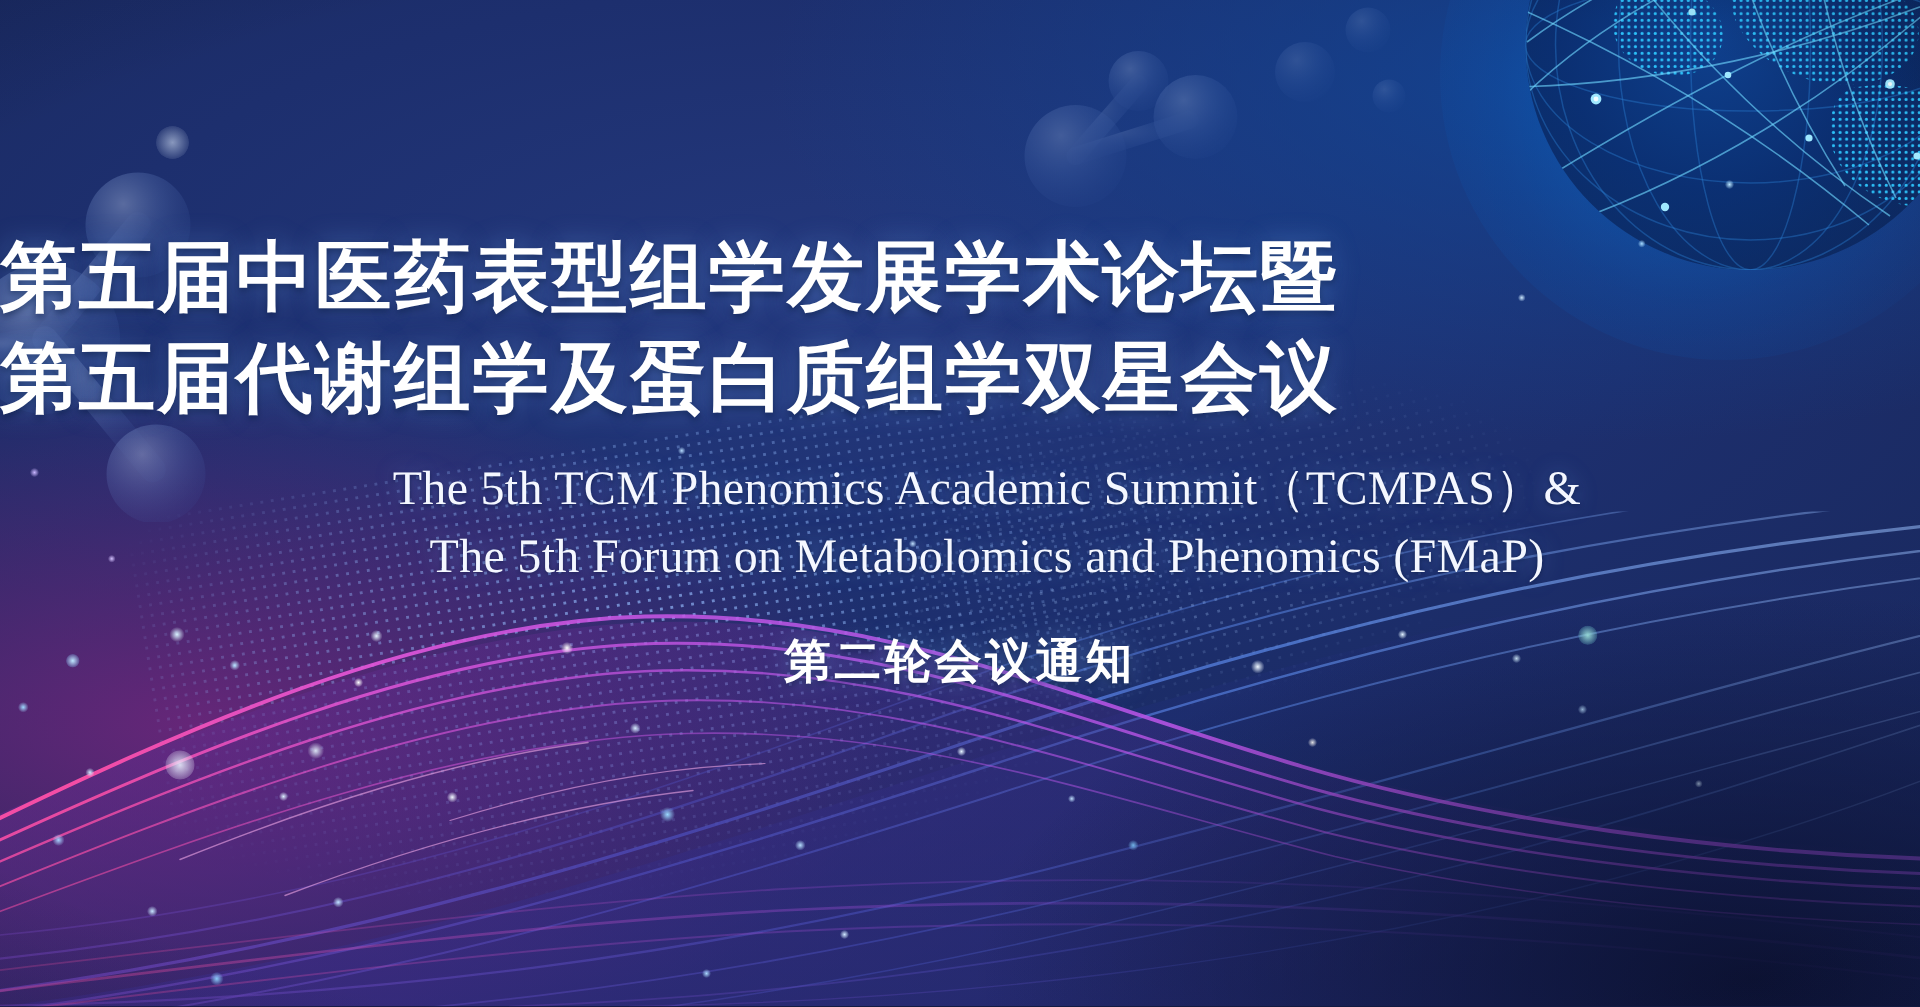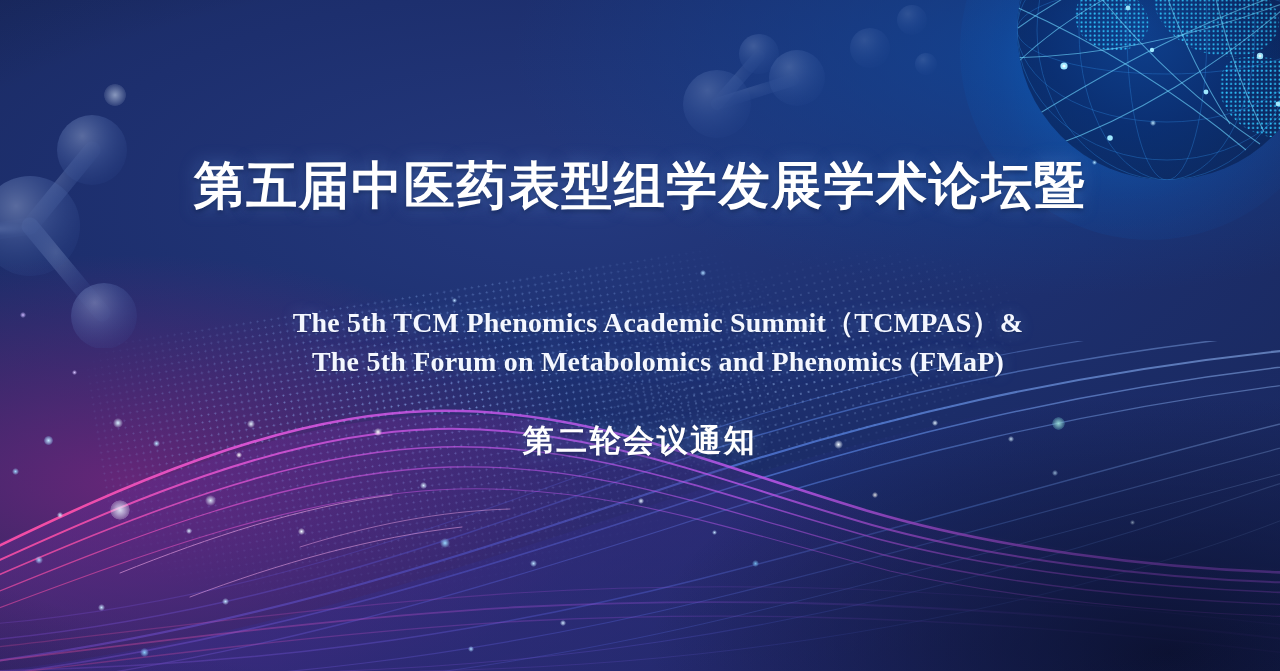--- a/index.html
+++ b/index.html
@@ -65,40 +65,40 @@
   .waves-blue{ position:absolute; left:0; bottom:0; width:1280px; height:330px; }
 
   
   .particles{ position:absolute; inset:0; pointer-events:none; }
   .p{ position:absolute; border-radius:50%; }
 
   
   .content{ position:absolute; left:0; top:0; width:1280px; height:671px; }
 
   .title-block{
-    position:absolute; left:0; right:0; top:152px; text-align:center;
+    position:absolute; left:0; right:0; top:152px; text-align:left;
   }
   .title-line{
     font-family:"DejaVu Serif","Liberation Serif", serif;
     font-weight:700;
     font-size:51px;
     line-height:1.32;
     letter-spacing:1.5px;
     color:#ffffff;
     text-shadow:0 0 18px rgba(120,180,255,.38), 0 2px 5px rgba(0,15,50,.6);
     white-space:nowrap;
   }
 
   .subtitle-block{
     position:absolute; left:0; right:0; top:303px; text-align:center;
   }
   .subtitle-line{
     font-family:"Liberation Serif","DejaVu Serif", serif;
-    font-weight:700;
-    font-size:28px;
+    font-weight:400;
+    font-size:32px;
     line-height:1.40;
     letter-spacing:.2px;
     color:#f4f7ff;
     text-shadow:0 0 14px rgba(120,175,255,.34), 0 1px 3px rgba(0,12,44,.55);
     white-space:nowrap;
     margin-left:36px;
   }
 
   .notice-block{
     position:absolute; left:0; right:0; top:420px; text-align:center;
@@ -346,20 +346,21 @@
     <span class="p" style="left:72px;  top:370px; width:5px;  height:5px;  background:radial-gradient(circle,#d4c2ff,transparent 74%);"></span>
   </div>
 
   <div class="dark-br"></div>
   <div class="vignette"></div>
 
   <div class="content">
 
     <div class="title-block">
       <div class="title-line">第五届中医药表型组学发展学术论坛暨</div>
+      <div class="title-line">第五届代谢组学及蛋白质组学双星会议</div>
     </div>
 
     <div class="subtitle-block">
       <div class="subtitle-line">The 5th TCM Phenomics Academic Summit（TCMPAS）&amp;</div>
       <div class="subtitle-line">The 5th Forum on Metabolomics and Phenomics (FMaP)</div>
     </div>
 
     <div class="notice-block">
       <div class="notice-line">第二轮会议通知</div>
     </div>

